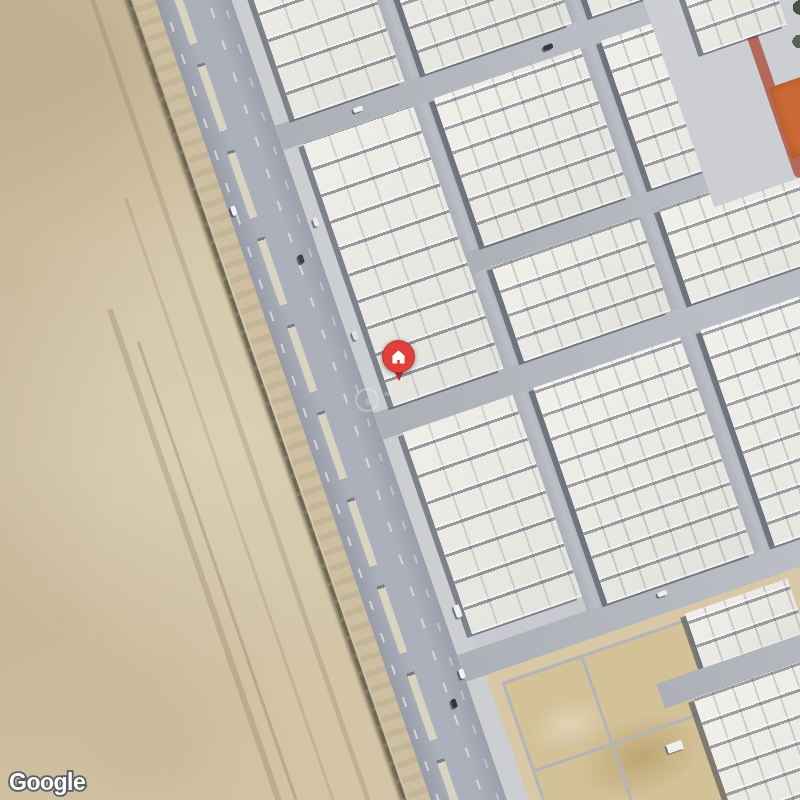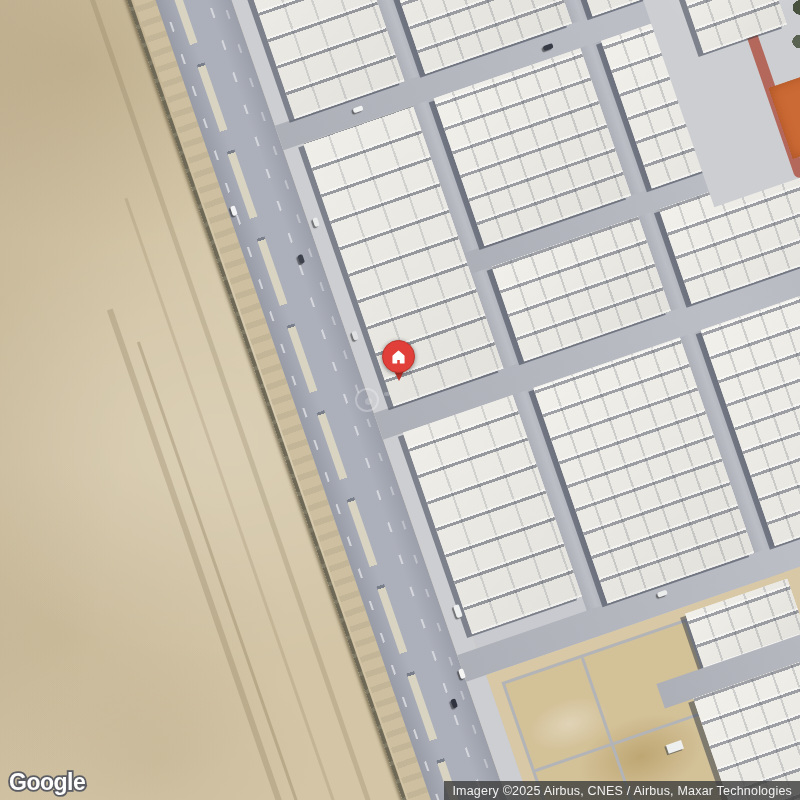--- a/index.html
+++ b/index.html
@@ -154,16 +154,13 @@
       <svg width="17" height="17" viewBox="0 0 16 16">
         <path d="M2.9 14.1 V7.4 L8 3 L13.1 7.4 V14.1 H9.8 V10.6 H6.2 V14.1 Z" fill="#ffffff" stroke="#ffffff" stroke-width="1.2" stroke-linejoin="round"></path>
       </svg>
     </div>
   </div>
 
   <svg id="logo" width="120" height="32">
     <text x="3" y="24" font-family="Liberation Sans, sans-serif" font-size="23" font-weight="bold" letter-spacing="-0.5" paint-order="stroke" stroke="#5b5d63" stroke-width="3.6" fill="#ffffff">Google</text>
   </svg>
 
-  <div id="attr">
-    <span>Imagery ©2025 Airbus, CNES / Airbus, Maxar Technologies</span>
-  </div>
 </div>
 
 </body></html>

